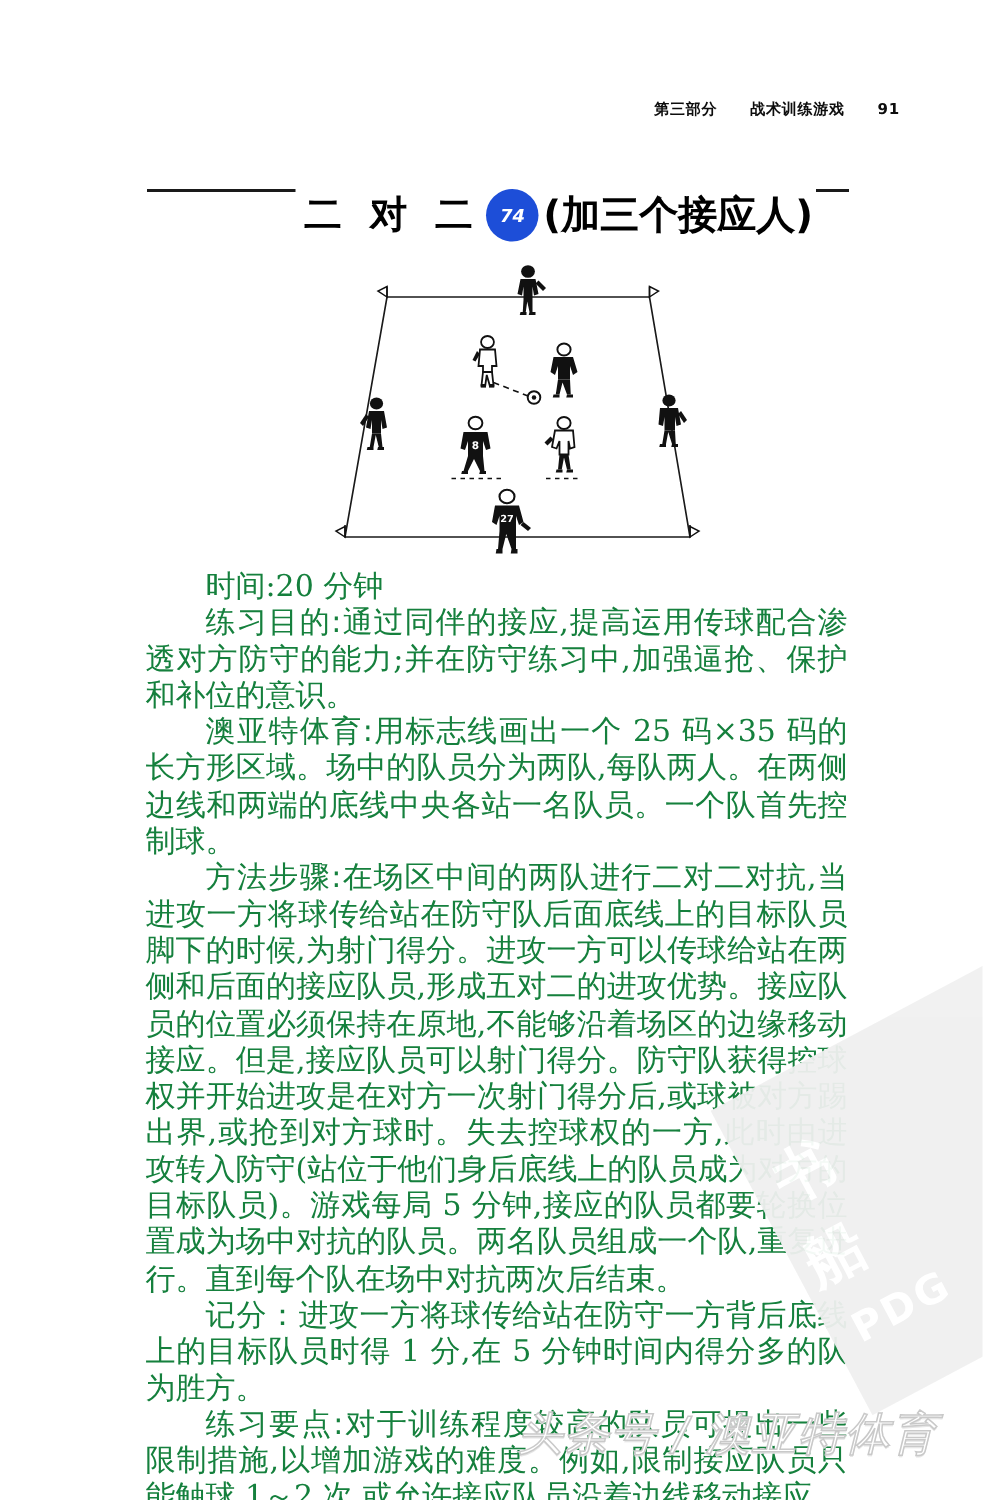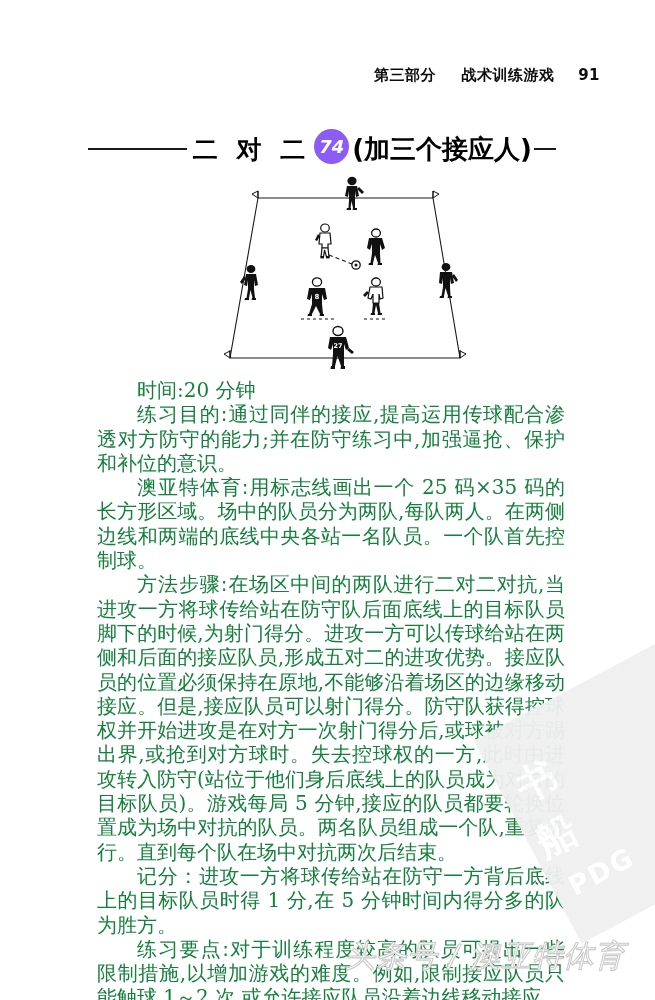--- a/index.html
+++ b/index.html
@@ -17,43 +17,43 @@
   }
 
   
   .running-head {
     position: absolute;
     top: 66px;
     left: 0;
     right: 55px;
     text-align: right;
     font-family: "DejaVu Sans", "Liberation Sans", sans-serif;
-    font-size: 15px;
+    font-size: 10px;
     font-weight: 700;
     letter-spacing: 0.5px;
     color: #0d0d0d;
     white-space: nowrap;
   }
   .running-head .rh-part { }
   .running-head .rh-sep { display: inline-block; width: 14px; }
   .running-head .rh-page {
     display: inline-block;
     margin-left: 18px;
     font-weight: 700;
   }
 
   
   .title-band {
     position: absolute;
     top: 126px;
-    left: 88px;
+    left: 98px;
     width: 468px;
     height: 46px;
     display: flex;
-    align-items: center;
+    align-items: flex-start;
     justify-content: center;
   }
   .title-rule {
     flex: 1 1 auto;
     height: 2px;
     background: #1a1a1a;
     min-width: 14px;
   }
   .title-rule.left { margin-right: 6px; max-width: 108px; }
   .title-rule.right { margin-left: 2px; max-width: 22px; }
@@ -63,24 +63,24 @@
     font-weight: 700;
     letter-spacing: 5px;
     color: #000;
     white-space: nowrap;
     padding-right: 4px;
   }
   .title-badge {
     width: 35px;
     height: 35px;
     border-radius: 50%;
-    background: #8b5cf6;
+    background: #1d4ed8;
     color: #fff;
     font-family: "DejaVu Sans", "Liberation Sans", sans-serif;
-    font-size: 18px;
+    font-size: 12px;
     font-weight: 700;
     display: flex;
     align-items: center;
     justify-content: center;
     margin: 0 3px 6px 0;
     flex: 0 0 auto;
     font-style: italic;
   }
   .title-sub {
     font-family: "DejaVu Sans", "Liberation Sans", sans-serif;

